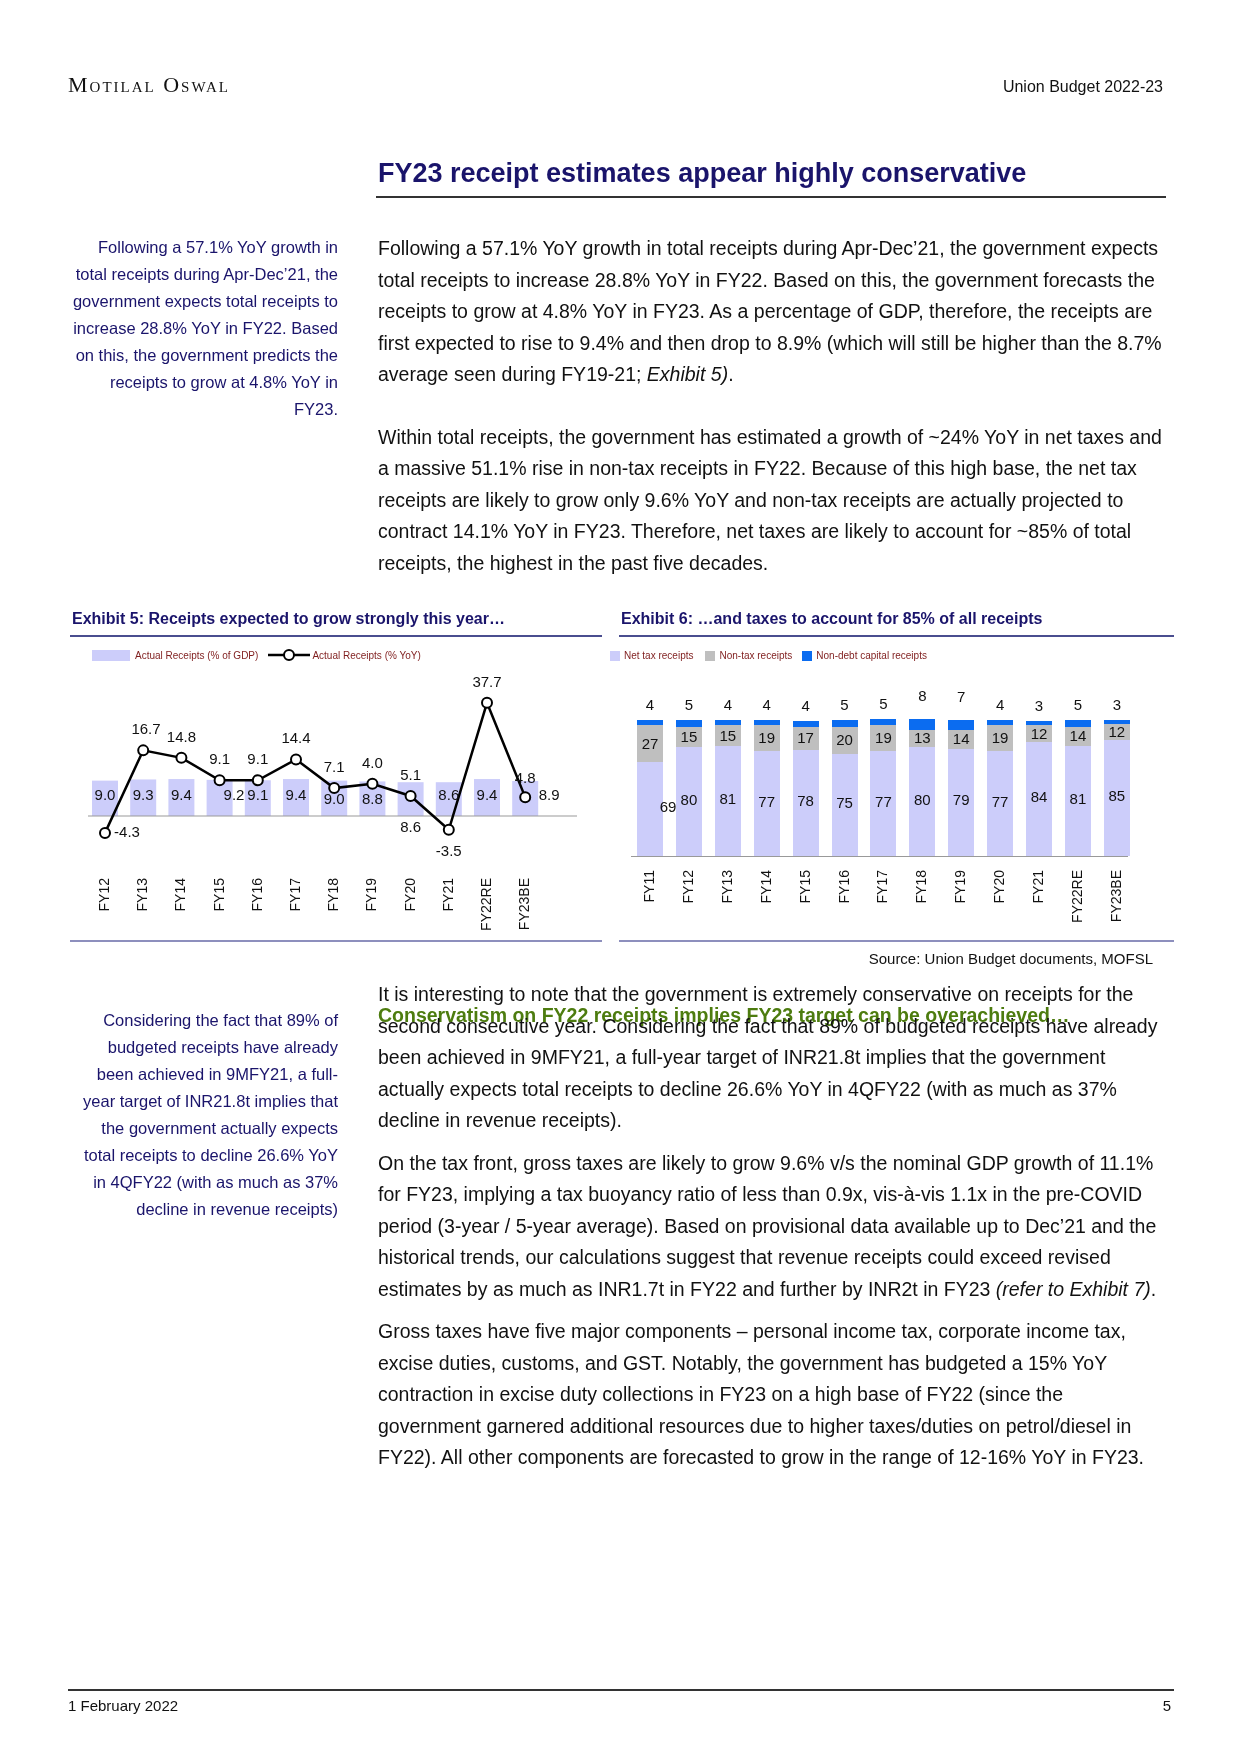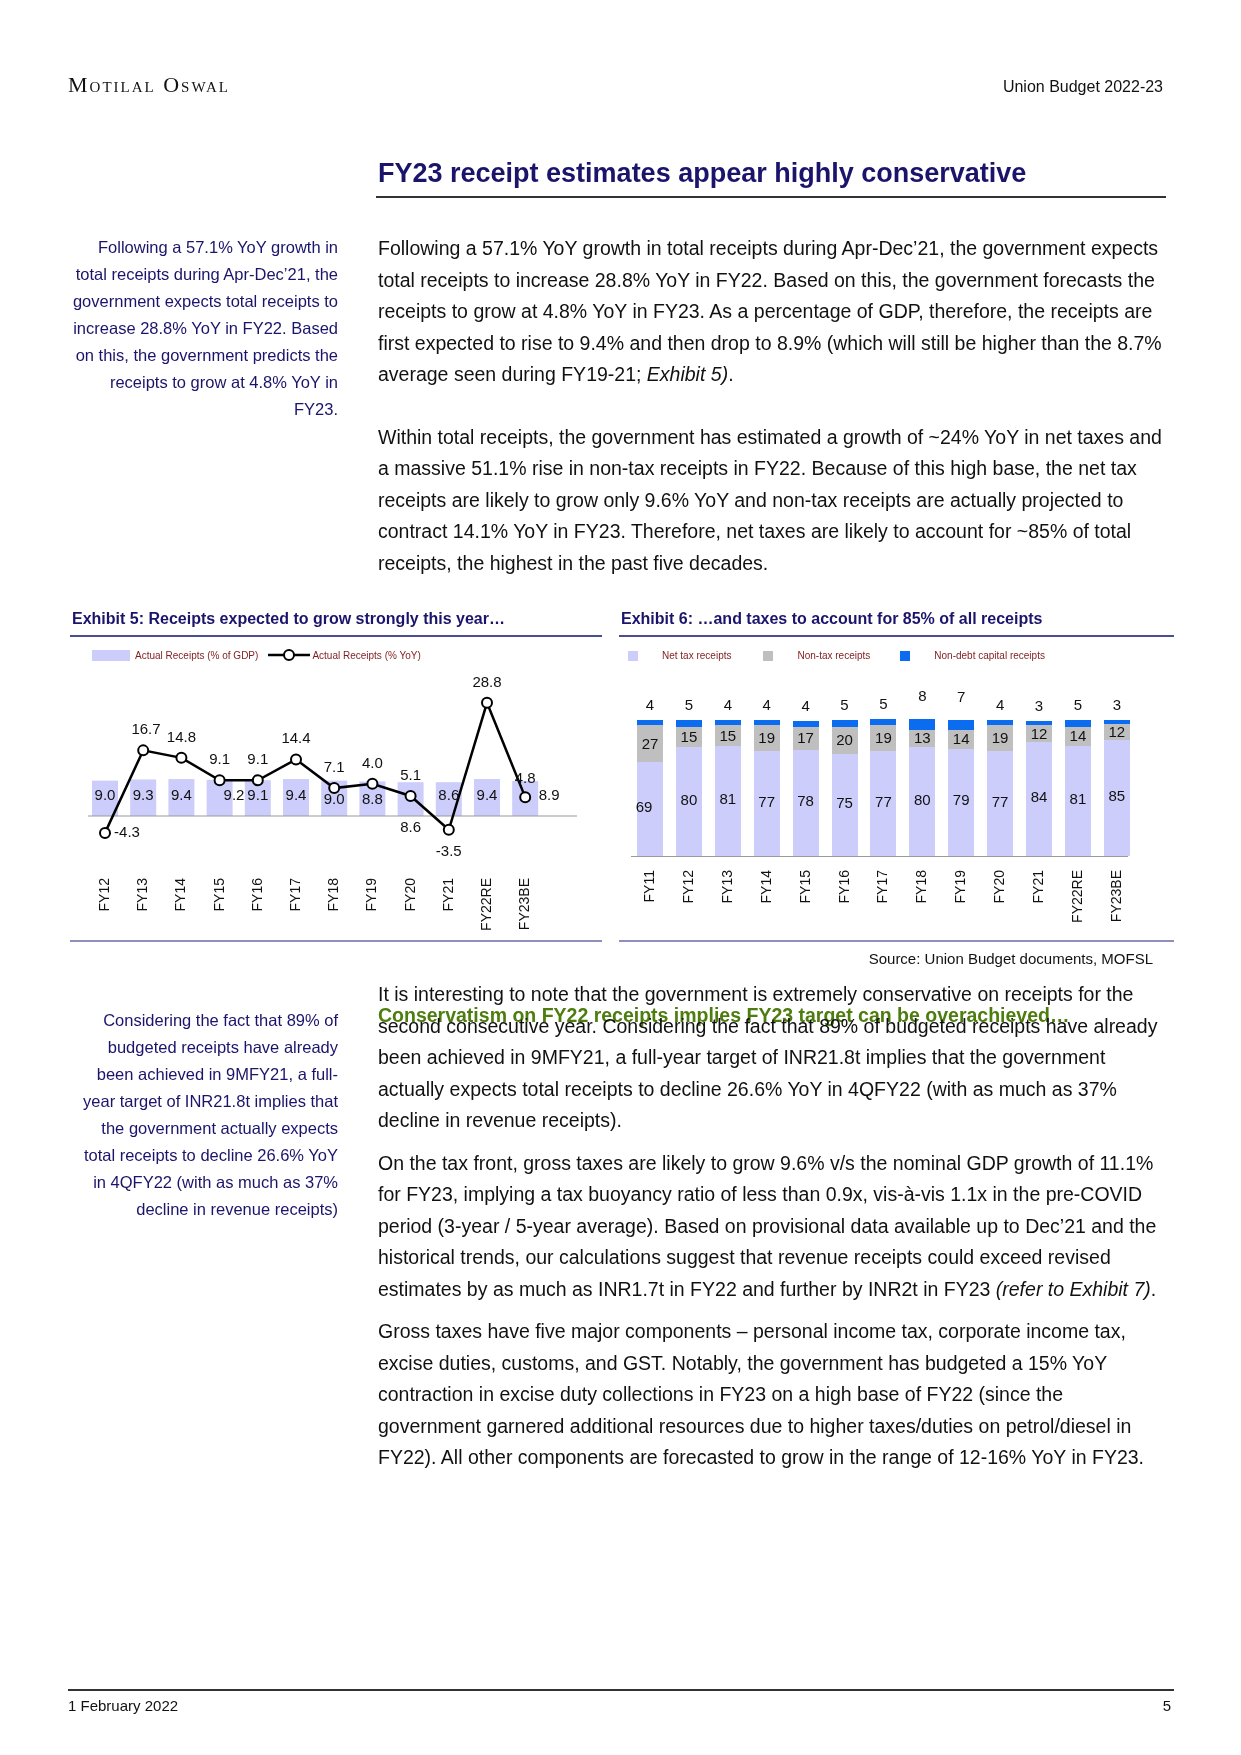--- a/index.html
+++ b/index.html
@@ -98,50 +98,50 @@
     <div class="lbl" style="left: 127px; top: 822.899px;">-4.3</div>
     <div class="lbl" style="left: 146px; top: 720.369px;">16.7</div>
     <div class="lbl" style="left: 181.4px; top: 727.836px;">14.8</div>
     <div class="lbl" style="left: 219.6px; top: 750.237px;">9.1</div>
     <div class="lbl" style="left: 257.8px; top: 750.237px;">9.1</div>
     <div class="lbl" style="left: 296px; top: 729.408px;">14.4</div>
     <div class="lbl" style="left: 334.2px; top: 758.097px;">7.1</div>
     <div class="lbl" style="left: 372.4px; top: 753.774px;">4.0</div>
     <div class="lbl" style="left: 410.6px; top: 765.957px;">5.1</div>
     <div class="lbl" style="left: 448.8px; top: 841.755px;">-3.5</div>
-    <div class="lbl" style="left: 487px; top: 672.816px;">28.8</div>
+    <div class="lbl" style="left: 487px; top: 672.816px;">37.7</div>
     <div class="lbl" style="left: 525.2px; top: 769.136px;">4.8</div>
     <div class="xlbl" style="left: 96px; top: 878px;">FY12</div>
     <div class="xlbl" style="left: 134.2px; top: 878px;">FY13</div>
     <div class="xlbl" style="left: 172.4px; top: 878px;">FY14</div>
     <div class="xlbl" style="left: 210.6px; top: 878px;">FY15</div>
     <div class="xlbl" style="left: 248.8px; top: 878px;">FY16</div>
     <div class="xlbl" style="left: 287px; top: 878px;">FY17</div>
     <div class="xlbl" style="left: 325.2px; top: 878px;">FY18</div>
     <div class="xlbl" style="left: 363.4px; top: 878px;">FY19</div>
     <div class="xlbl" style="left: 401.6px; top: 878px;">FY20</div>
     <div class="xlbl" style="left: 439.8px; top: 878px;">FY21</div>
     <div class="xlbl" style="left: 478px; top: 878px;">FY22RE</div>
     <div class="xlbl" style="left: 516.2px; top: 878px;">FY23BE</div>
   </div>
 <div class="abs ex-rule" style="left:70px; top:940px; width:532px; background:#8d8fbd;"></div>
 
 <div class="abs ex-title" style="left:621px; top:610px;">Exhibit 6: …and taxes to account for 85% of all receipts</div>
 <div class="abs ex-rule" style="left:619px; top:635px; width:555px;"></div>
-<div class="abs legend" style="left:628px; top:650px;gap:20px;">
+<div class="abs legend" style="left:610px; top:650px;">
   <span class="sw-sq" style="background:#cccdfa;"></span>
   <span>Net tax receipts</span>
   <span class="sw-sq" style="background:#bfbfbf; margin-left:12px;"></span>
   <span>Non-tax receipts</span>
   <span class="sw-sq" style="background:#0b6cf0; margin-left:10px;"></span>
   <span>Non-debt capital receipts</span>
 </div>
 <div class="abs" id="ex6" style="left:0; top:0; width:1241px; height:960px;">
     <div class="bar" style="left: 637px; top: 762.16px; width: 26px; height: 93.84px; background: rgb(204, 205, 250);"></div>
-    <div class="lbl" style="left: 644px; top: 798.08px;">69</div>
+    <div class="lbl" style="left: 668px; top: 798.08px;">69</div>
     <div class="bar" style="left: 637px; top: 725.44px; width: 26px; height: 36.72px; background: rgb(191, 191, 191);"></div>
     <div class="lbl" style="left: 650px; top: 734.8px;">27</div>
     <div class="bar" style="left: 637px; top: 720px; width: 26px; height: 5.44px; background: rgb(11, 108, 240);"></div>
     <div class="lbl" style="left: 650px; top: 696px;">4</div>
     <div class="xlbl" style="left: 641px; top: 870px;">FY11</div>
     <div class="bar" style="left: 675.9px; top: 747.2px; width: 26px; height: 108.8px; background: rgb(204, 205, 250);"></div>
     <div class="lbl" style="left: 688.9px; top: 790.6px;">80</div>
     <div class="bar" style="left: 675.9px; top: 726.8px; width: 26px; height: 20.4px; background: rgb(191, 191, 191);"></div>
     <div class="lbl" style="left: 688.9px; top: 728px;">15</div>
     <div class="bar" style="left: 675.9px; top: 720px; width: 26px; height: 6.8px; background: rgb(11, 108, 240);"></div>

